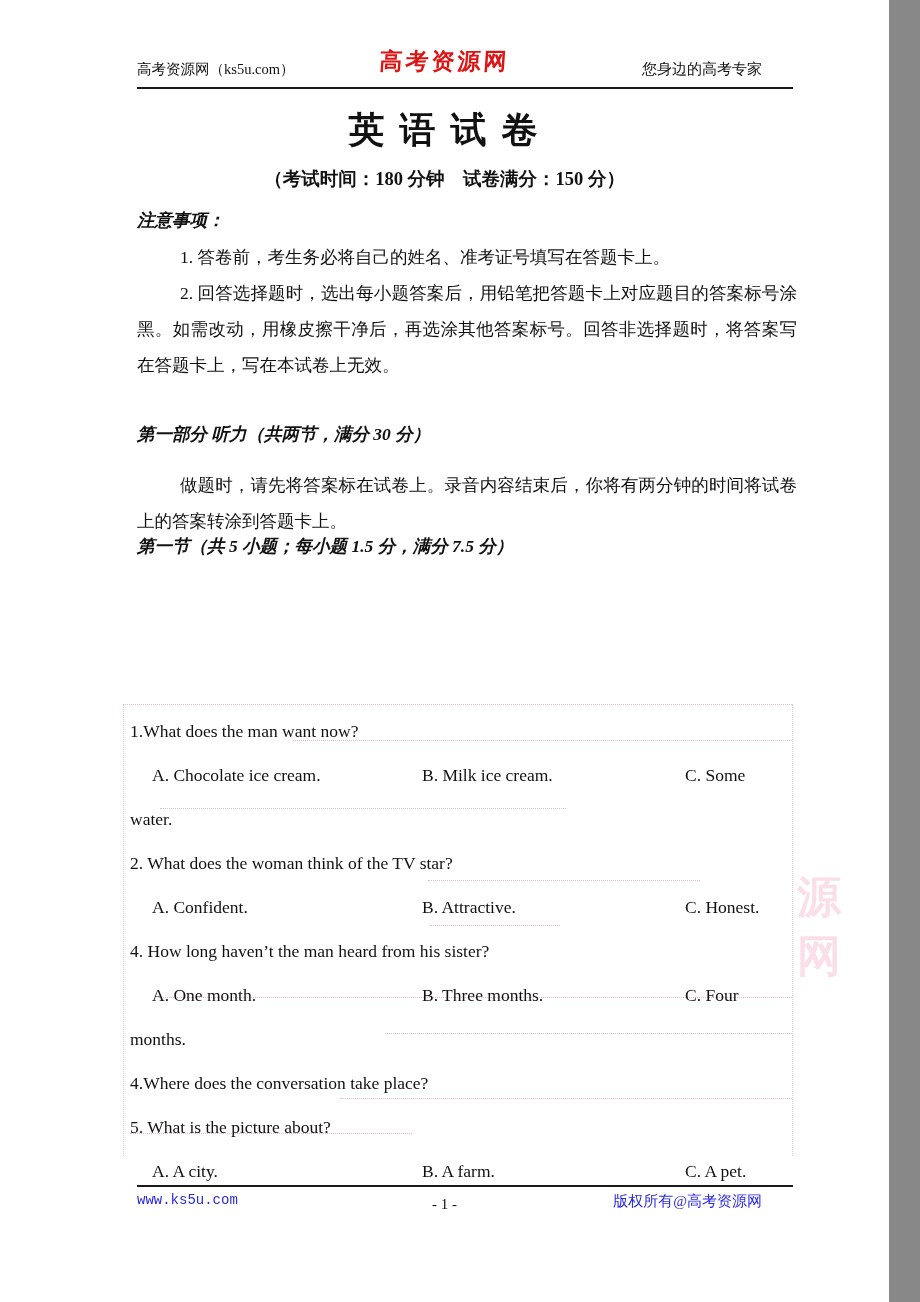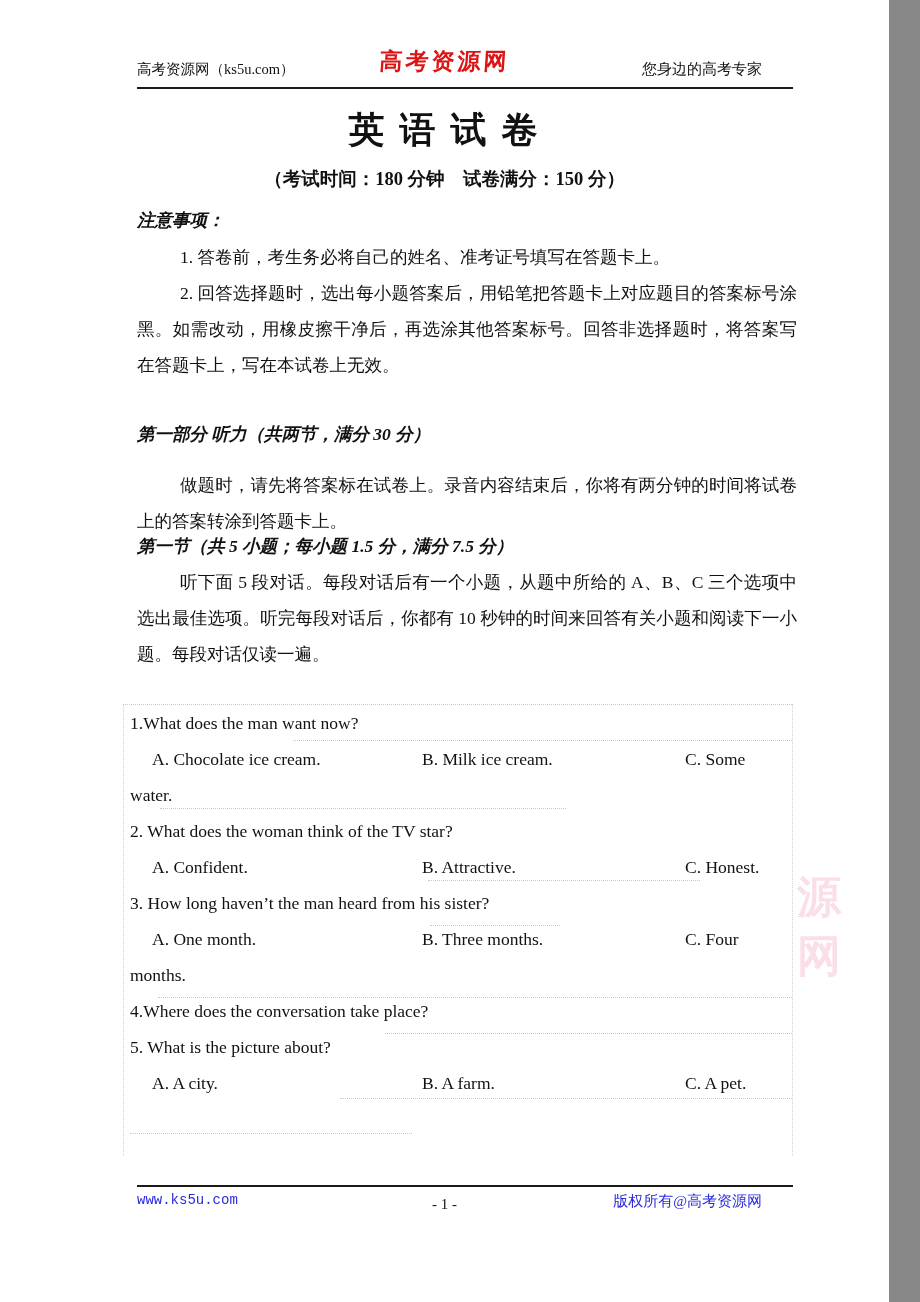--- a/index.html
+++ b/index.html
@@ -28,21 +28,21 @@
   .indent{text-indent:2.45em;text-align:justify;}
   .notice-heading{top:202px;}
   .notice-item1{top:239px;}
   .notice-item2{top:275px;}
   .p1-heading{top:416px;}
   .p1-intro{top:452px;margin-top:15px;}
   .s1-heading{top:528px;}
   .s1-intro{top:564px;}
   
   .questions{position:absolute;left:130px;top:705px;width:665px;font-size:17.5px;}
-  .q-line{position:relative;height:36px;line-height:36px;white-space:nowrap;}
+  .q-line{position:relative;height:36px;line-height:36px;white-space:nowrap;margin-top:8px;}
   .opt{position:absolute;top:0;}
   .opt-a{left:22px;}
   .opt-b{left:292px;}
   .opt-c{left:555px;}
   
   .dh{position:absolute;height:0;border-top:1px dotted rgba(206,158,162,0.65);}
   .dv{position:absolute;width:0;border-left:1px dotted rgba(206,158,162,0.55);}
   
   .watermark{position:absolute;left:797px;top:868px;font-size:44px;font-weight:bold;
     color:#f7bfd4;opacity:0.5;letter-spacing:6px;}
@@ -66,21 +66,20 @@
   <div class="title">英 语 试 卷</div>
   <div class="subtitle">（考试时间：180 分钟　试卷满分：150 分）</div>
 
   <div class="blk bold notice-heading">注意事项：</div>
   <div class="blk indent notice-item1">1. 答卷前，考生务必将自己的姓名、准考证号填写在答题卡上。</div>
   <div class="blk indent notice-item2">2. 回答选择题时，选出每小题答案后，用铅笔把答题卡上对应题目的答案标号涂黑。如需改动，用橡皮擦干净后，再选涂其他答案标号。回答非选择题时，将答案写在答题卡上，写在本试卷上无效。</div>
 
   <div class="blk bold p1-heading">第一部分 听力（共两节，满分 30 分）</div>
   <div class="blk indent p1-intro">做题时，请先将答案标在试卷上。录音内容结束后，你将有两分钟的时间将试卷上的答案转涂到答题卡上。</div>
   <div class="blk bold s1-heading">第一节（共 5 小题；每小题 1.5 分，满分 7.5 分）</div>
-  <div class="blk indent s1-intro">听下面 5 段对话。每段对话后有一个小题，从题中所给的 A、B、C 三个选项中选出最佳选项。听完每段对话后，你都有 10 秒钟的时间来回答有关小题和阅读下一小题。每段对话仅读一遍。</div>
 
   <div class="dh" style="left:123px;top:704px;width:669px;"></div>
   <div class="dv" style="left:123px;top:704px;height:452px;"></div>
   <div class="dv" style="left:792px;top:704px;height:452px;"></div>
   <div class="dh" style="left:293px;top:740px;width:499px;"></div>
   <div class="dh" style="left:160px;top:808px;width:406px;"></div>
   <div class="dh" style="left:428px;top:880px;width:272px;"></div>
   <div class="dh" style="left:430px;top:925px;width:130px;"></div>
   <div class="dh" style="left:158px;top:997px;width:634px;"></div>
   <div class="dh" style="left:385px;top:1033px;width:407px;"></div>
@@ -104,21 +103,21 @@
     <div class="q-line">
       <span>2. What does the woman think of the TV star?</span>
     </div>
     <div class="q-line">
       <span class="opt opt-a">A. Confident.</span>
       <span class="opt opt-b">B. Attractive.</span>
       <span class="opt opt-c">C. Honest.</span>
     </div>
 
     <div class="q-line">
-      <span>3. How long haven’t the man heard from his sister?</span>
+      <span>4. How long haven’t the man heard from his sister?</span>
     </div>
     <div class="q-line">
       <span class="opt opt-a">A. One month.</span>
       <span class="opt opt-b">B. Three months.</span>
       <span class="opt opt-c">C. Four</span>
     </div>
     <div class="q-line">
       <span>months.</span>
     </div>
 

